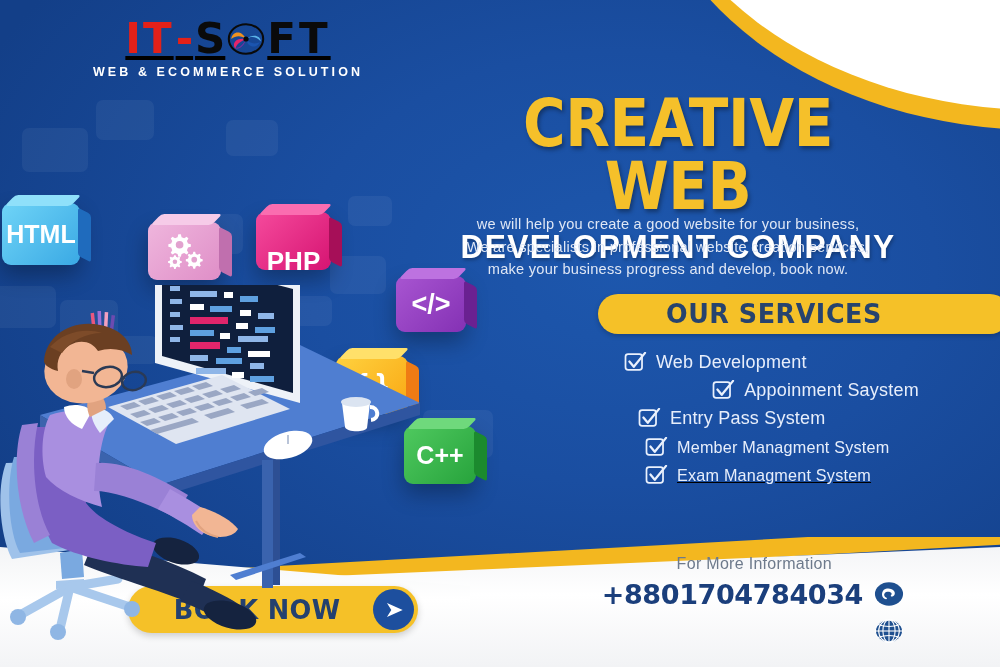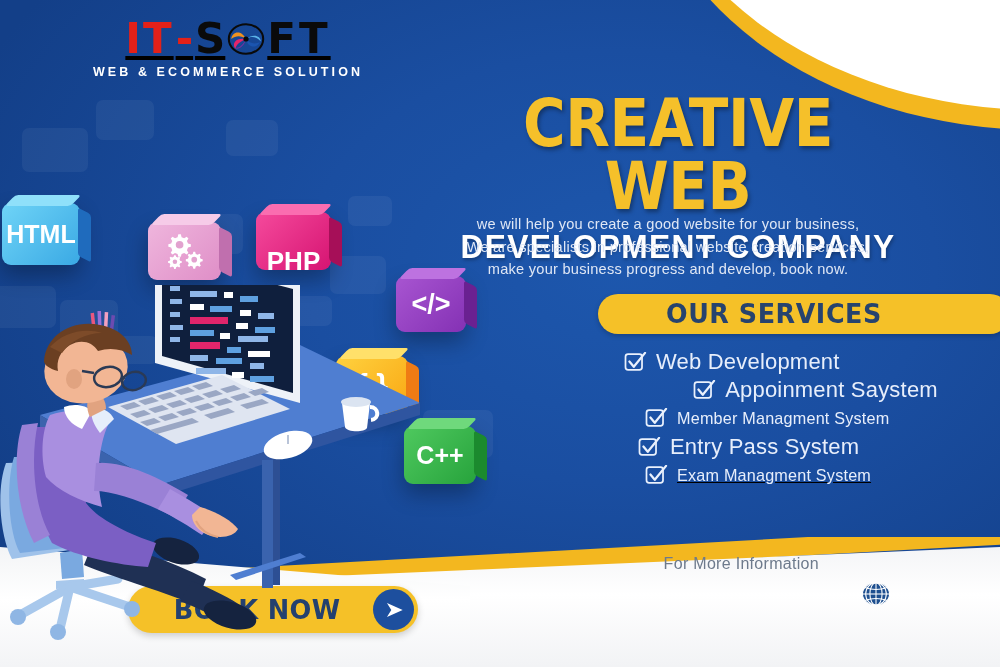--- a/index.html
+++ b/index.html
@@ -83,26 +83,26 @@
     font:900 27px/40px "DejaVu Sans",sans-serif;letter-spacing:.6px;
     transform:scaleX(.94);padding-right:64px;
   }
   .svc-list{position:absolute;left:624px;top:348px;width:376px;}
   .svc{display:flex;align-items:center;height:28.2px;}
   .svc .cb{flex:0 0 auto;width:23px;height:20px;margin-right:9px;position:relative;}
   .svc .lbl{
     color:#e7eefb;font:400 16.5px/1 "Liberation Sans",sans-serif;letter-spacing:.2px;
     white-space:nowrap;
   }
-  .svc.i0 .lbl,.svc.i1 .lbl,.svc.i2 .lbl{font-size:22px;}
+  .svc.i0 .lbl,.svc.i1 .lbl,.svc.i2 .lbl{font-size:18px;}
   .svc.i1{padding-left:7px;justify-content:center;} .svc.i2{padding-left:14px;}
   .svc.i3{padding-left:21px;} .svc.i4{padding-left:21px;} .svc.i5{padding-left:21px;text-decoration:underline;}
   .svc.i3 .lbl,.svc.i4 .lbl,.svc.i5 .lbl{font-size:16.2px;}
   
-  .contact{position:absolute;left:471px;top:556px;width:420px;text-align:right;}
+  .contact{position:absolute;left:484px;top:556px;width:420px;text-align:right;}
   .c-more{
     color:#6d7a8c;font:400 16px/1 "Liberation Sans",sans-serif;letter-spacing:.3px;
     padding-right:72px;
   }
   .c-row{display:flex;align-items:center;justify-content:flex-end;margin-top:7px;}
   .c-phone{
     color:#1b3f7c;font:900 27px/1 "DejaVu Sans",sans-serif;letter-spacing:-.4px;
   }
   .c-web{
     color:#1b3f7c;font:900 27px/1 "DejaVu Sans",sans-serif;letter-spacing:-.2px;
@@ -220,51 +220,60 @@
     </div>
     <div class="svc i1">
       <span class="cb">
         <svg viewBox="0 0 26 23" width="23" height="20">
           <rect x="1.5" y="2.5" width="19" height="18" rx="3" fill="none" stroke="#eaf1fd" stroke-width="2"></rect>
           <path d="M6 11 L11 17 L24 1" fill="none" stroke="#eaf1fd" stroke-width="2.6" stroke-linecap="round" stroke-linejoin="round"></path>
         </svg>
       </span>
       <span class="lbl">Appoinment Saystem</span>
     </div>
+    <div class="svc i2">
+      <span class="cb">
+        <svg viewBox="0 0 26 23" width="23" height="20">
+          <rect x="1.5" y="2.5" width="19" height="18" rx="3" fill="none" stroke="#eaf1fd" stroke-width="2"></rect>
+          <path d="M6 11 L11 17 L24 1" fill="none" stroke="#eaf1fd" stroke-width="2.6" stroke-linecap="round" stroke-linejoin="round"></path>
+        </svg>
+      </span>
+      <span class="lbl">Entry Pass System</span>
+    </div>
     <div class="svc i3">
       <span class="cb">
         <svg viewBox="0 0 26 23" width="23" height="20">
           <rect x="1.5" y="2.5" width="19" height="18" rx="3" fill="none" stroke="#eaf1fd" stroke-width="2"></rect>
           <path d="M6 11 L11 17 L24 1" fill="none" stroke="#eaf1fd" stroke-width="2.6" stroke-linecap="round" stroke-linejoin="round"></path>
         </svg>
       </span>
       <span class="lbl">Member Managment System</span>
     </div>
-    <div class="svc i2">
-      <span class="cb">
-        <svg viewBox="0 0 26 23" width="23" height="20">
-          <rect x="1.5" y="2.5" width="19" height="18" rx="3" fill="none" stroke="#eaf1fd" stroke-width="2"></rect>
-          <path d="M6 11 L11 17 L24 1" fill="none" stroke="#eaf1fd" stroke-width="2.6" stroke-linecap="round" stroke-linejoin="round"></path>
-        </svg>
-      </span>
-      <span class="lbl">Entry Pass System</span>
-    </div>
     <div class="svc i5">
       <span class="cb">
         <svg viewBox="0 0 26 23" width="23" height="20">
           <rect x="1.5" y="2.5" width="19" height="18" rx="3" fill="none" stroke="#eaf1fd" stroke-width="2"></rect>
           <path d="M6 11 L11 17 L24 1" fill="none" stroke="#eaf1fd" stroke-width="2.6" stroke-linecap="round" stroke-linejoin="round"></path>
         </svg>
       </span>
       <span class="lbl">Exam Managment  System</span>
     </div>
   </div>
 
   <div class="contact">
     <div class="c-more">For More Information</div>
+    <div class="c-row">
+      <span class="c-phone">+8801704784034</span>
+      <span class="c-icon">
+        <svg viewBox="0 0 32 32" width="30" height="30">
+          <ellipse cx="16" cy="16" rx="15" ry="12.5" fill="#1e4f8f"></ellipse>
+          <path d="M10.5 11.5c3.6-2.4 9-1.4 11 1.6 1.6 2.4 .4 5.2-2 5.6-1.7 .3-2-1-1.2-1.7 1-.9 .6-2.3-.9-3-2-.9-4.8-.5-6 1.1-1.3 1.8-.3 4 1.9 4.9 1 .4 .5 1.7-.6 1.5-4-.8-5.8-5.7-2.2-10z" fill="#ffffff"></path>
+        </svg>
+      </span>
+    </div>
     <div class="c-row">
       <span class="c-icon">
         <svg viewBox="0 0 32 32" width="30" height="30">
           <ellipse cx="16" cy="16" rx="14.5" ry="12" fill="#1e4f8f"></ellipse>
           <g stroke="#ffffff" stroke-width="1.15" fill="none">
             <ellipse cx="16" cy="16" rx="14.5" ry="12"></ellipse>
             <ellipse cx="16" cy="16" rx="6.5" ry="12"></ellipse>
             <ellipse cx="16" cy="16" rx="11" ry="12"></ellipse>
             <line x1="1.5" y1="16" x2="30.5" y2="16"></line>
             <line x1="16" y1="4" x2="16" y2="28"></line>

